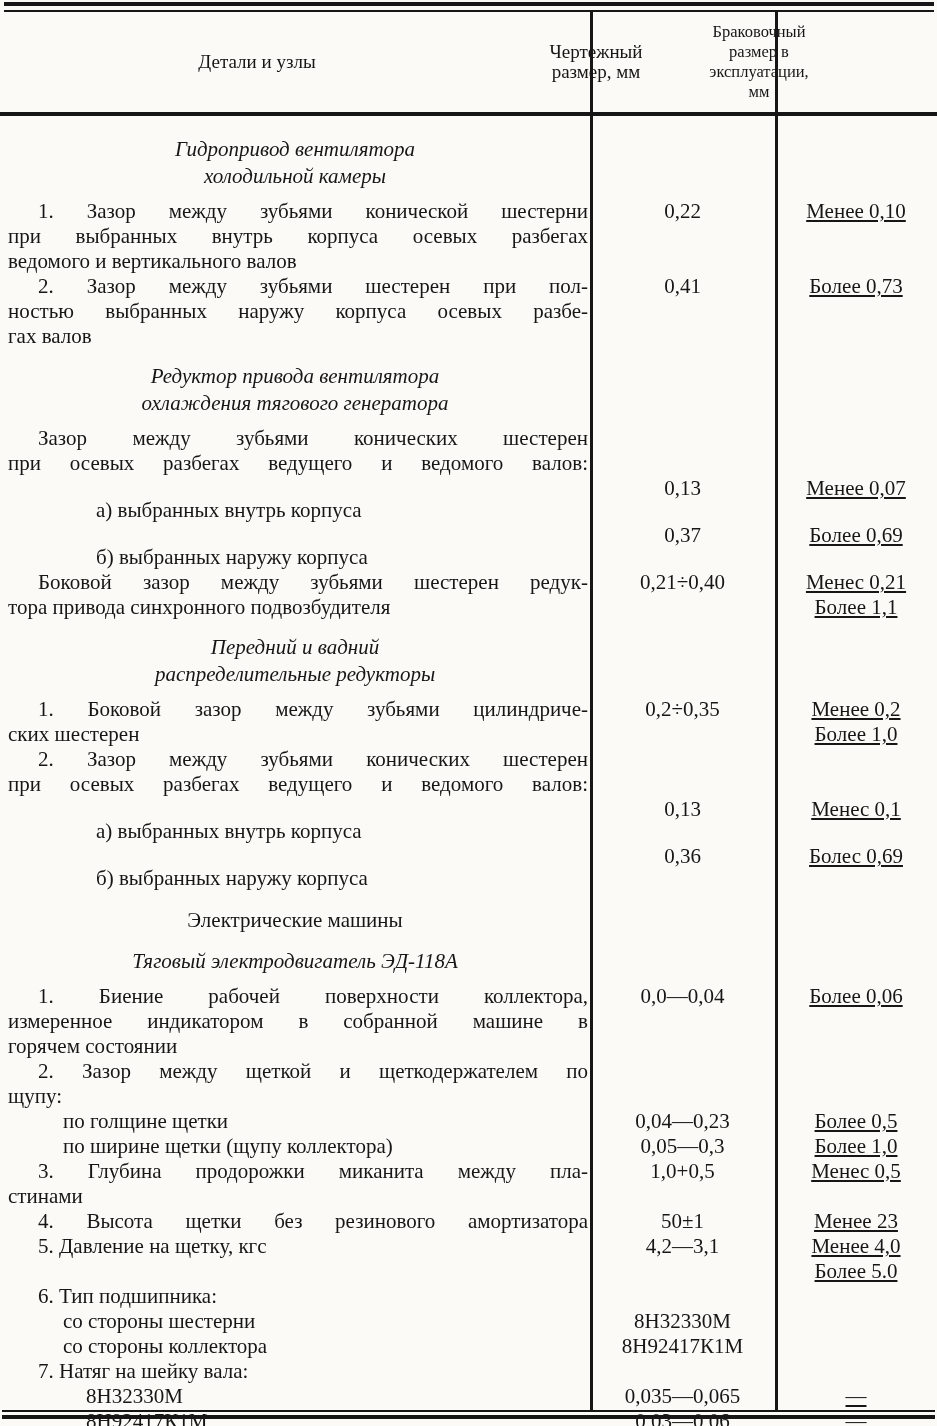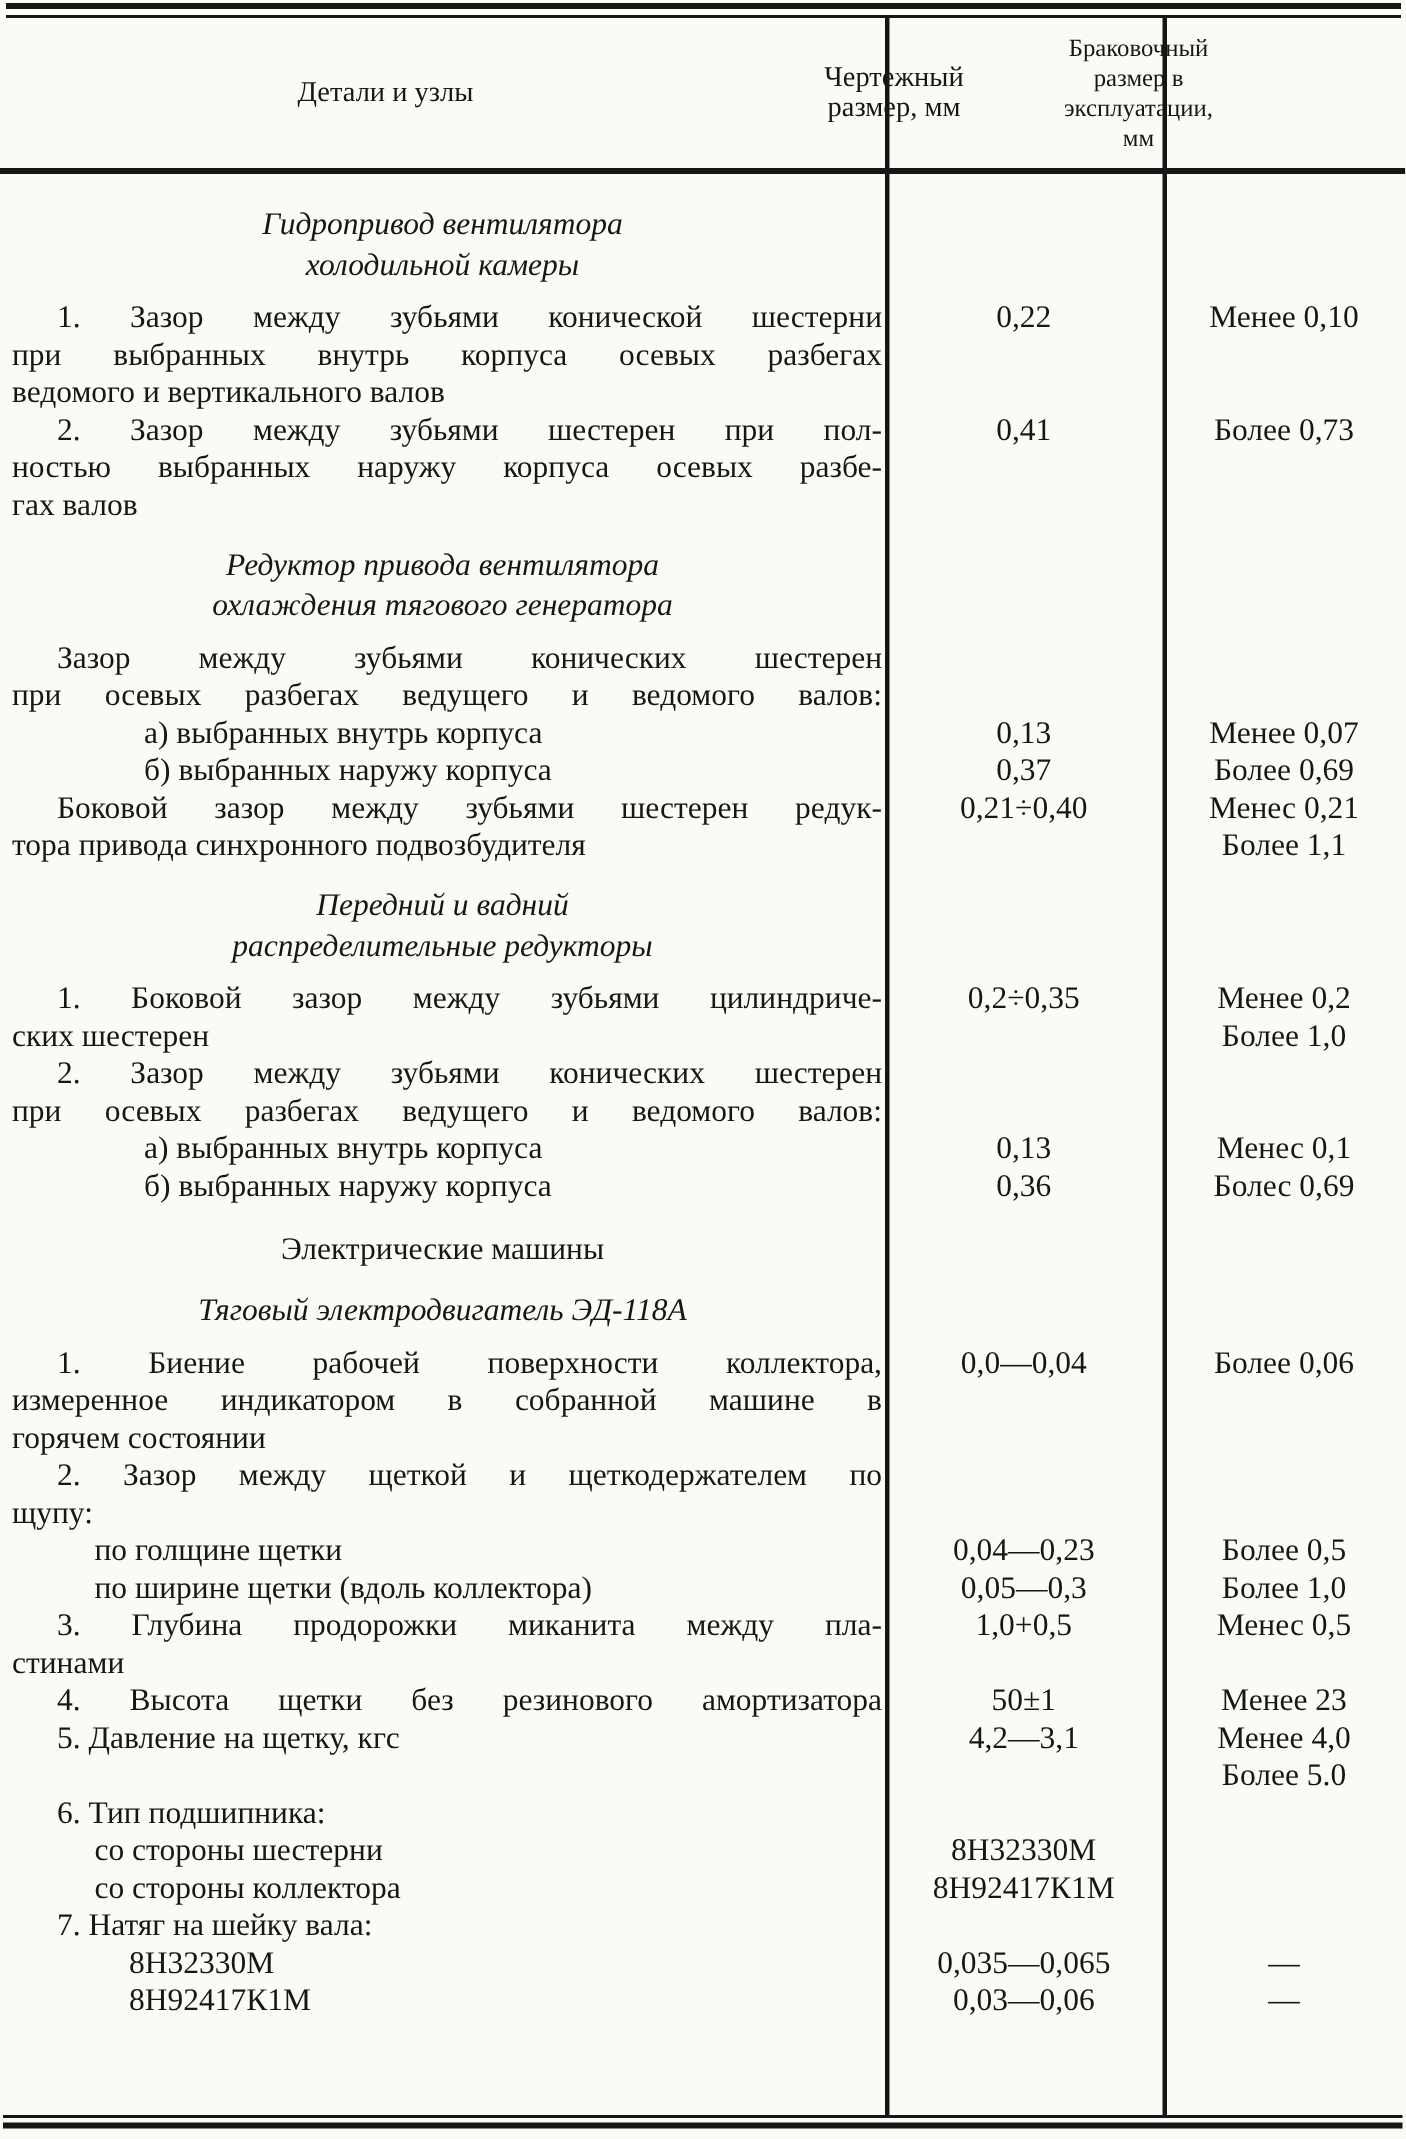--- a/index.html
+++ b/index.html
@@ -31,26 +31,26 @@
   .th-2 { width:164px; font-size:19px; }
   .th-3 { width:162px; font-size:16.5px; }
   .tbody { padding-top:20px; }
   .heading { width:590px; text-align:center; font-size:21px; line-height:27px; margin:14px 0 9px; }
   .heading.italic { font-style:italic; }
   .heading.bold { font-weight:normal; margin:16px 0 4px; }
   .tbody > .heading:first-child { margin-top:0; }
   .row { display:flex; align-items:flex-start; }
   .c1 { width:590px; padding:0 2px 0 8px; font-size:21px; line-height:25px; }
   .c2 { width:185px; text-align:center; font-size:21px; line-height:25px; }
-  .c3 { width:162px; text-align:center; font-size:21px; line-height:25px; }
+  .c3 { width:162px; text-align:center; font-size:21px; line-height:25px;text-decoration:underline; }
   .ln { text-align:left; }
   .ln.jl { text-align:justify; text-align-last:justify; text-justify:inter-word; }
   .lv-num  { padding-left:30px; }
   .lv-sub  { padding-left:55px; }
-  .lv-suba { padding-left:88px; }
+  .lv-suba { padding-left:88px;margin-top:22px; }
   .lv-sub2 { padding-left:78px; }
 </style>
 </head>
 <body>
 
 <div class="page">
   <div class="rule-top"></div>
 
   <div class="table">
     <div class="vline v1"></div>
@@ -224,21 +224,21 @@
           </div>
           <div class="c2">
             <div class="val">0,04—0,23</div>
           </div>
           <div class="c3">
             <div class="val">Более 0,5</div>
           </div>
         </div>
         <div class="row">
           <div class="c1">
-            <div class="ln lv-sub">по ширине щетки (вдоль коллектора)</div>
+            <div class="ln lv-sub">по ширине щетки (щупу коллектора)</div>
           </div>
           <div class="c2">
             <div class="val">0,05—0,3</div>
           </div>
           <div class="c3">
             <div class="val">Более 1,0</div>
           </div>
         </div>
         <div class="row">
           <div class="c1">

